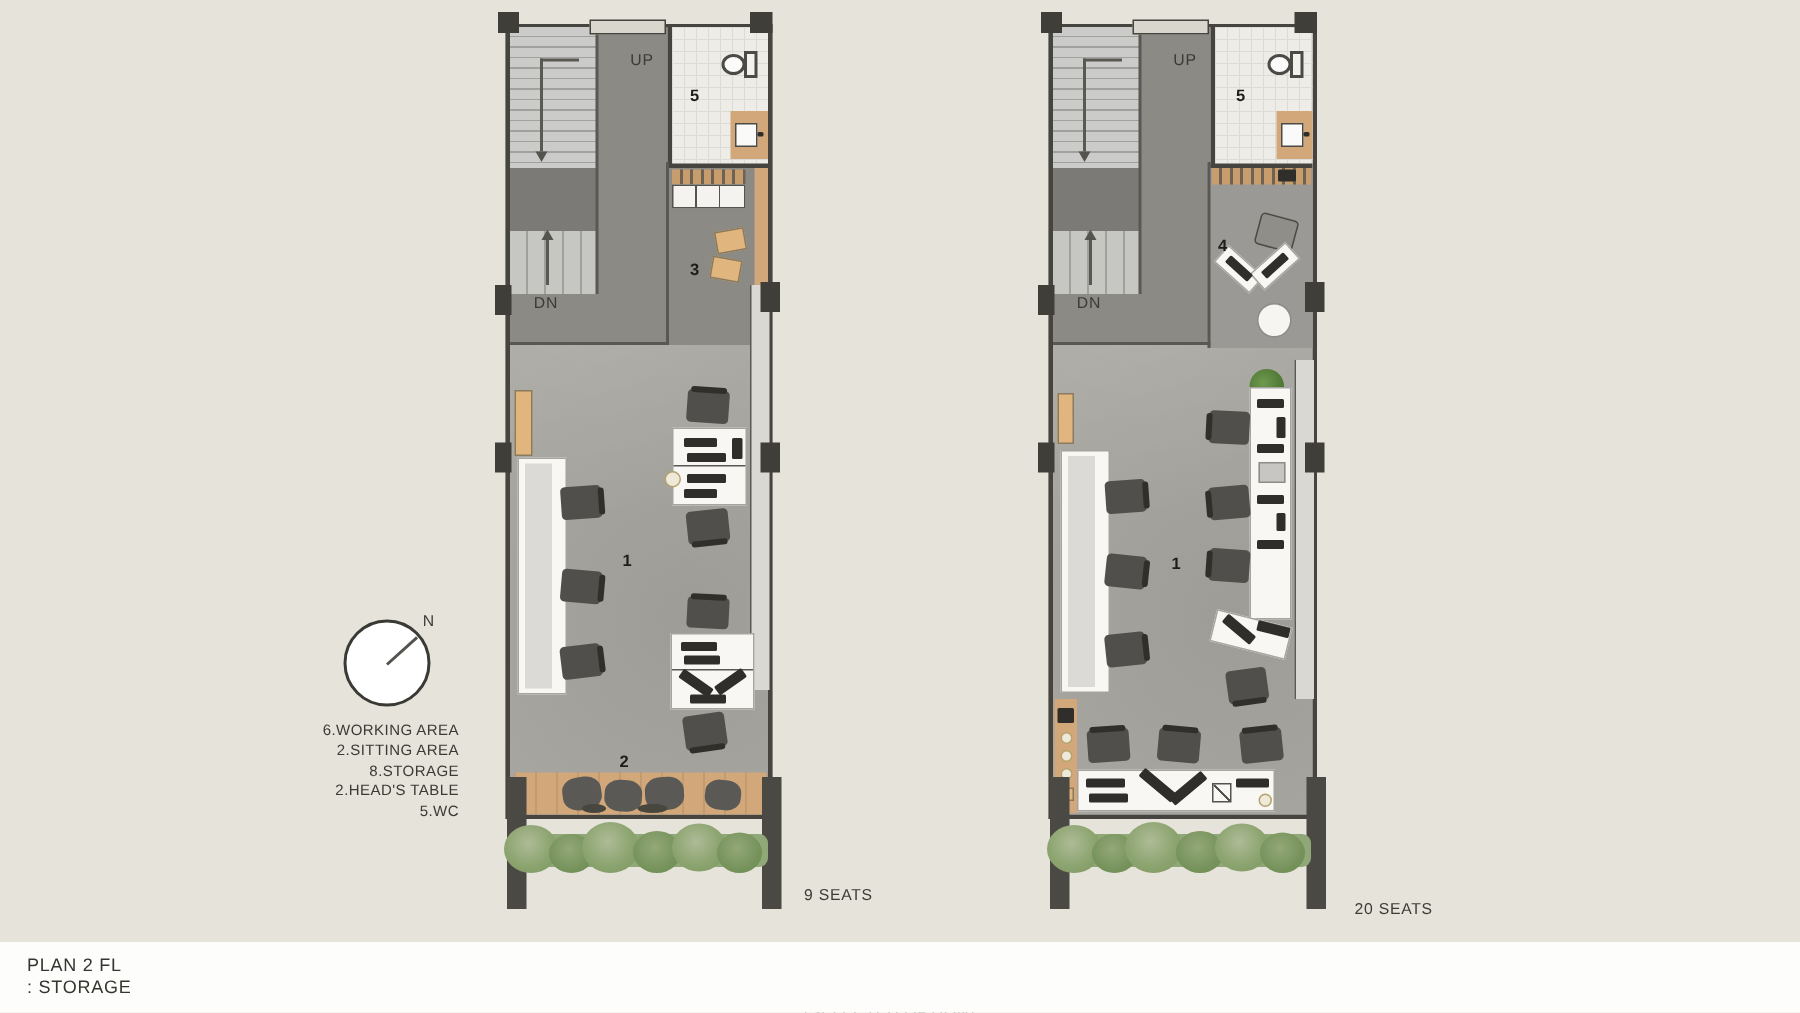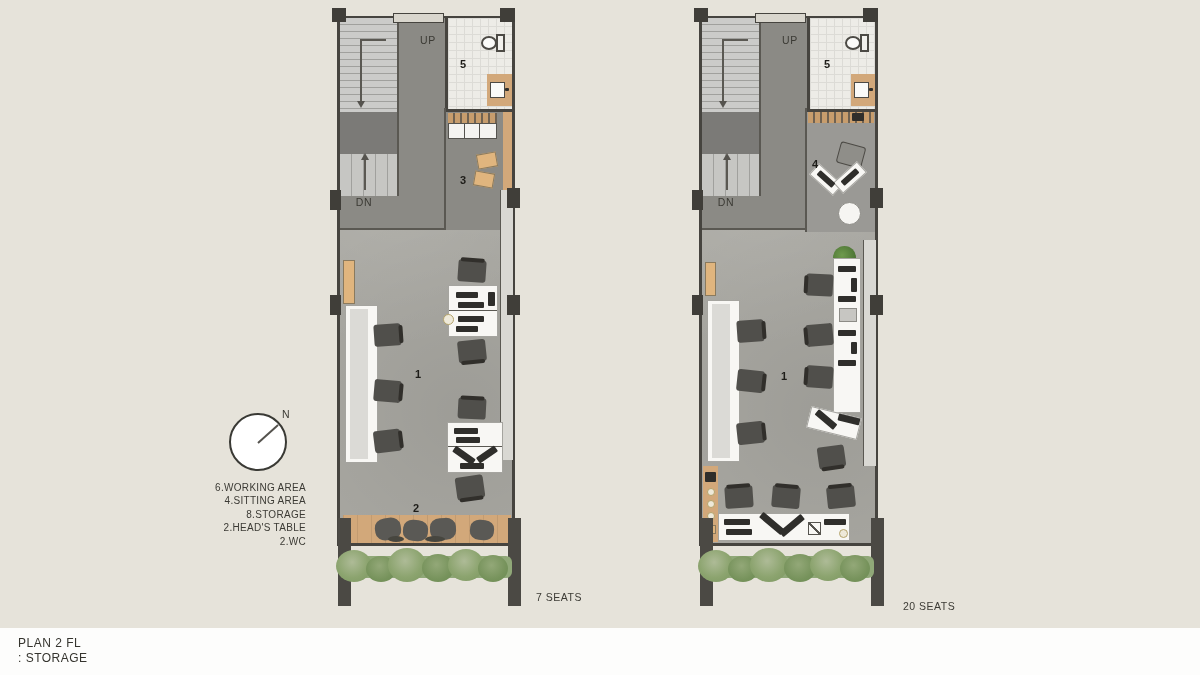--- a/index.html
+++ b/index.html
@@ -270,28 +270,28 @@
     <div class="abs room-lbl" style="left:116px;top:150px;width:14px;">4</div>
     <div class="abs room-lbl" style="left:84px;top:362px;width:16px;">1</div>
   </div>
 
   <div class="abs compass-circle" style="left:229px;top:413px;width:58px;height:58px;"></div>
   <div class="abs needle" style="left:258px;top:442px;width:27px;height:2px;transform:rotate(-42deg);"></div>
   <div class="abs small-lbl" style="left:279px;top:408px;width:14px;">N</div>
 
   <div class="abs legend" style="left:116px;top:481px;width:190px;">
     <div>6.WORKING AREA</div>
-    <div>4.SITTING AREA</div>
+    <div>2.SITTING AREA</div>
     <div>8.STORAGE</div>
     <div>2.HEAD'S TABLE</div>
-    <div>2.WC</div>
+    <div>5.WC</div>
   </div>
 
   <div class="abs cap" style="left:536px;top:565px;">
-    <div>7 SEATS</div>
+    <div>9 SEATS</div>
     <div>OPTION 1</div>
     <div>(SELECTED OPTION)</div>
   </div>
   <div class="abs cap" style="left:903px;top:574px;">
     <div>20 SEATS</div>
     <div>OPTION 2</div>
   </div>
 
   <div class="abs footer" style="left:0px;top:628px;width:1200px;height:47px;"></div>
   <div class="abs title" style="left:18px;top:636px;">

